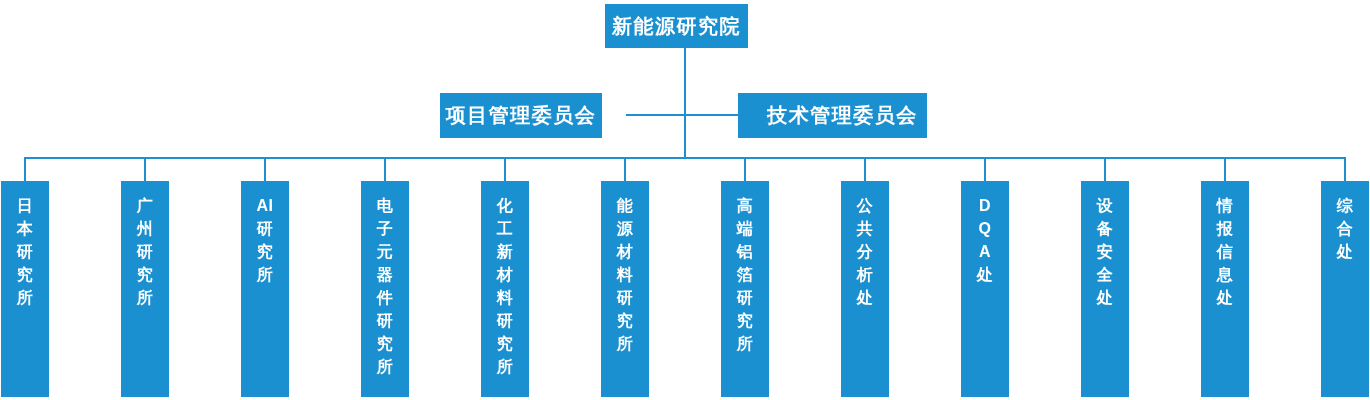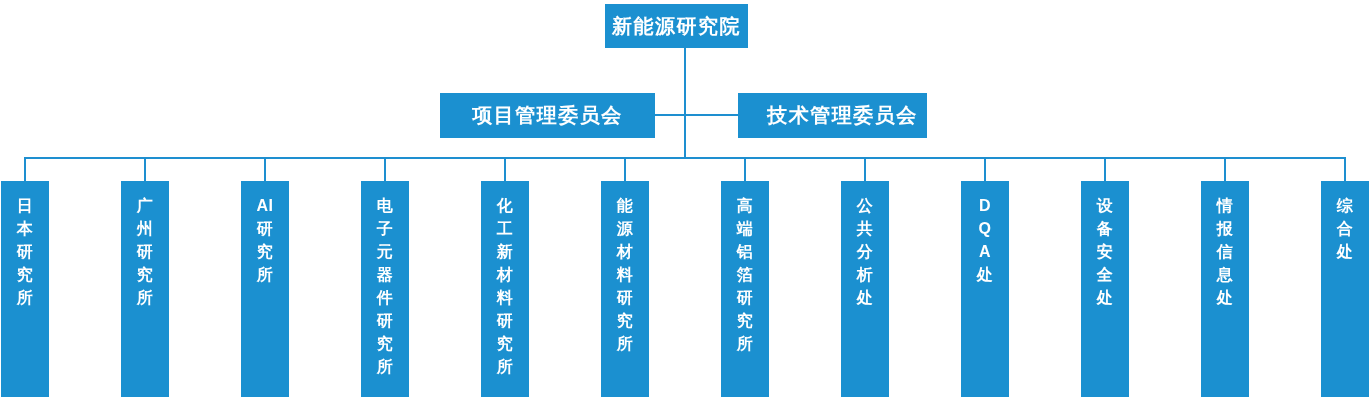--- a/index.html
+++ b/index.html
@@ -17,21 +17,21 @@
     background: var(--node-fill, #1B90D0);
     color: var(--node-text, #ffffff);
     font-weight: bold;
     display: flex;
     align-items: center;
     justify-content: center;
     letter-spacing: 1.5px;
     white-space: nowrap;
   }
   .root-node      { left: 605px; top: 4px;  width: 143px; height: 44px; font-size: 20px; }
-  .committee-left  { left: 440px; top: 93px; width: 215px; height: 45px; font-size: 20px; }
+  .committee-left  { left: 440px; top: 93px; width: 162px; height: 45px; font-size: 20px; }
   .committee-right { left: 738px; top: 93px; width: 189px; height: 45px; font-size: 20px; padding-left: 20px; }
   .line { position: absolute; background: var(--connector, #1E8FD0); }
   .root-drop      { left: 684px; top: 48px;  width: 2px;    height: 111px; }
   .committee-link { left: 626px; top: 114px; width: 114px;  height: 2px; }
   .trunk          { left: 24px;  top: 157px; width: 1322px; height: 2px; }
   .dept-row {
     position: absolute;
     left: 1px; top: 157px; width: 1368px;
     display: flex;
     justify-content: space-between;

